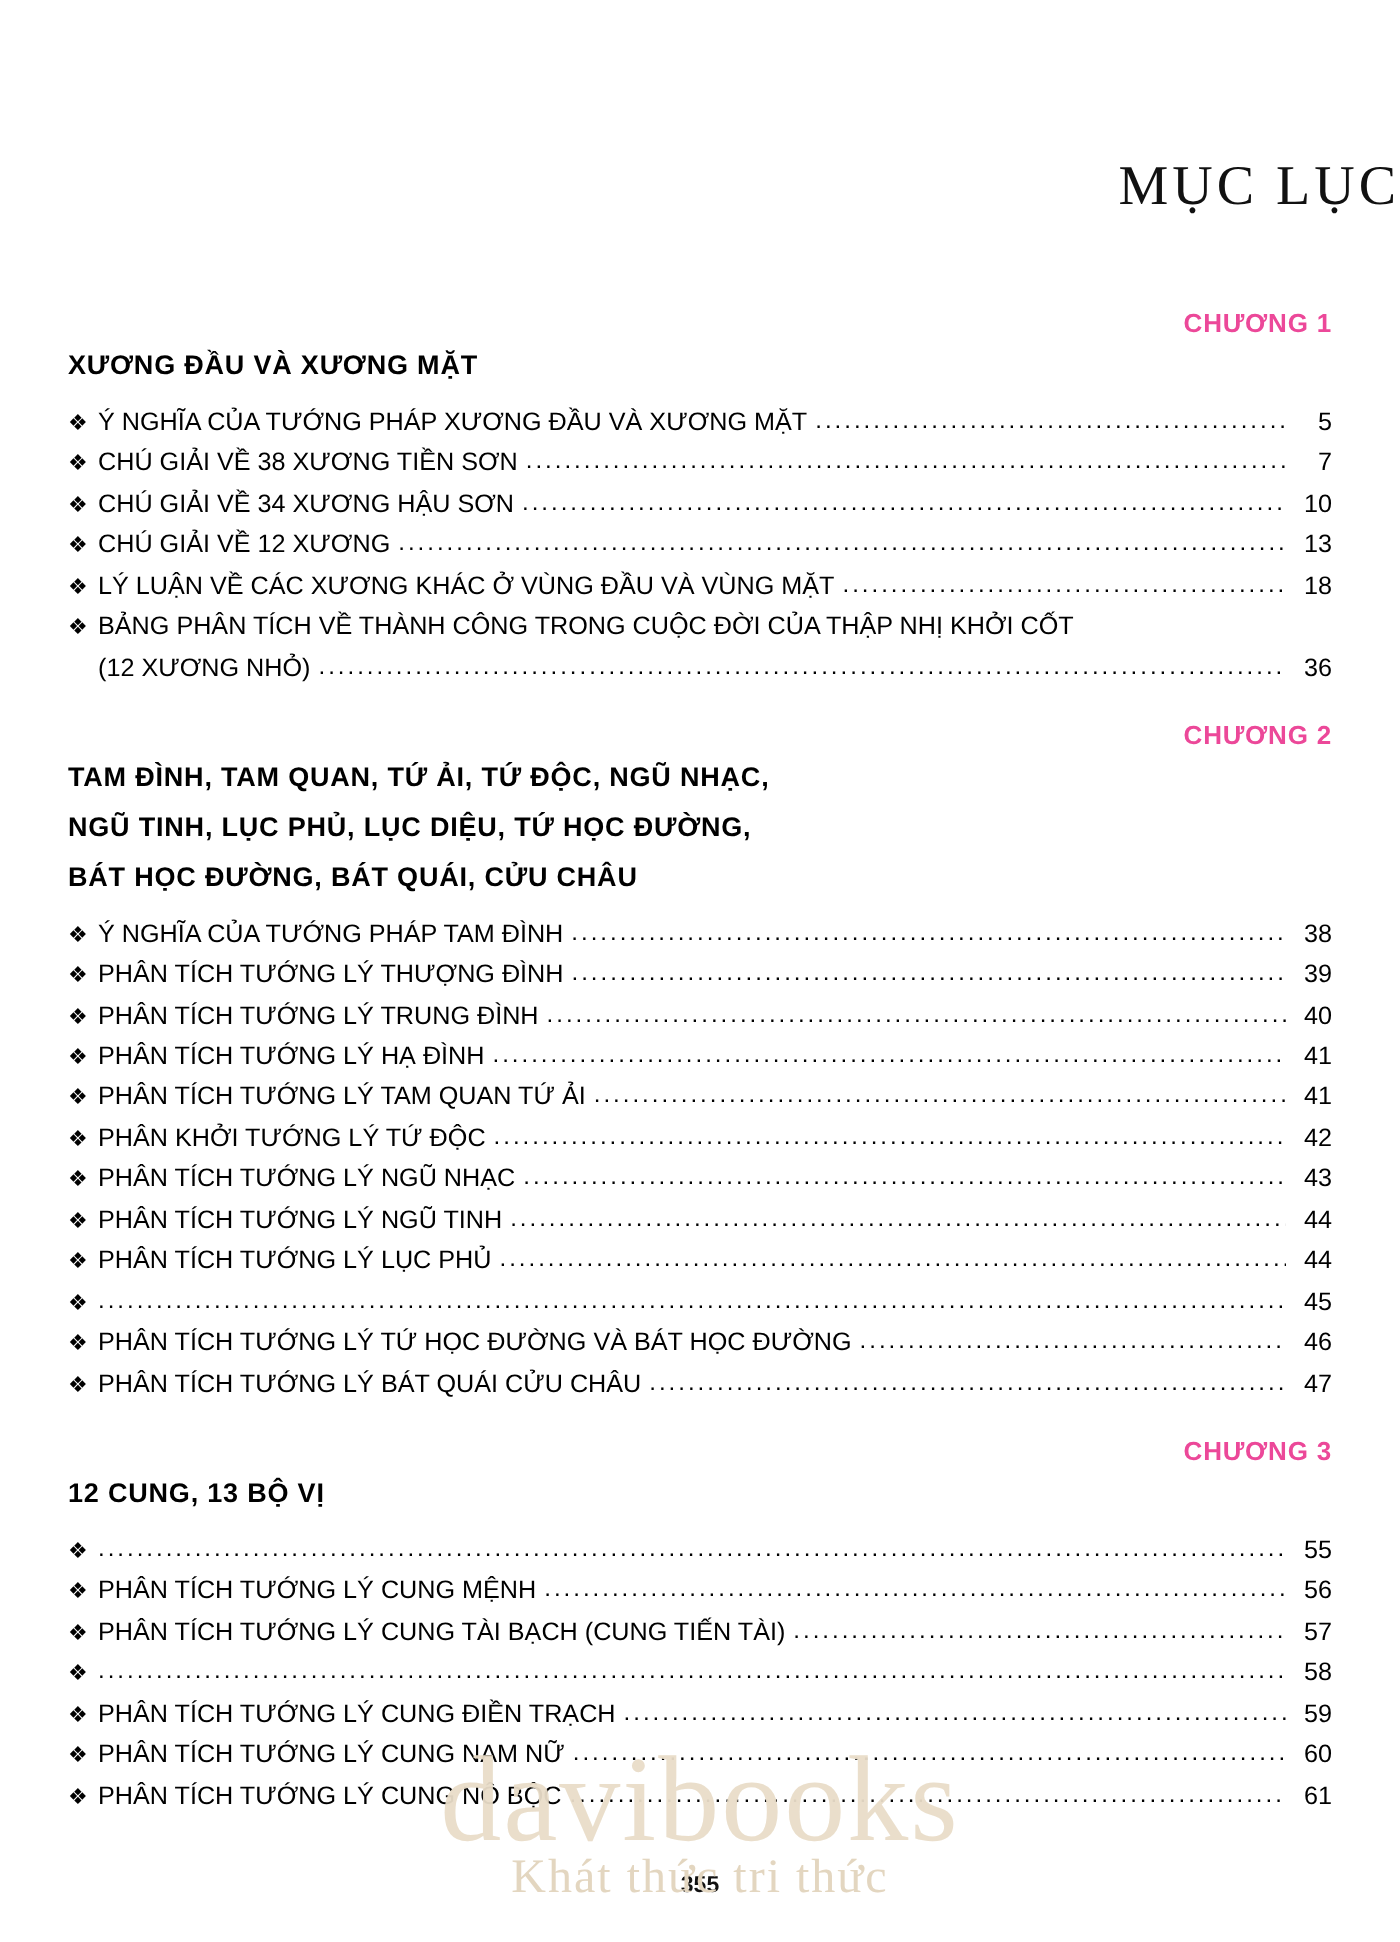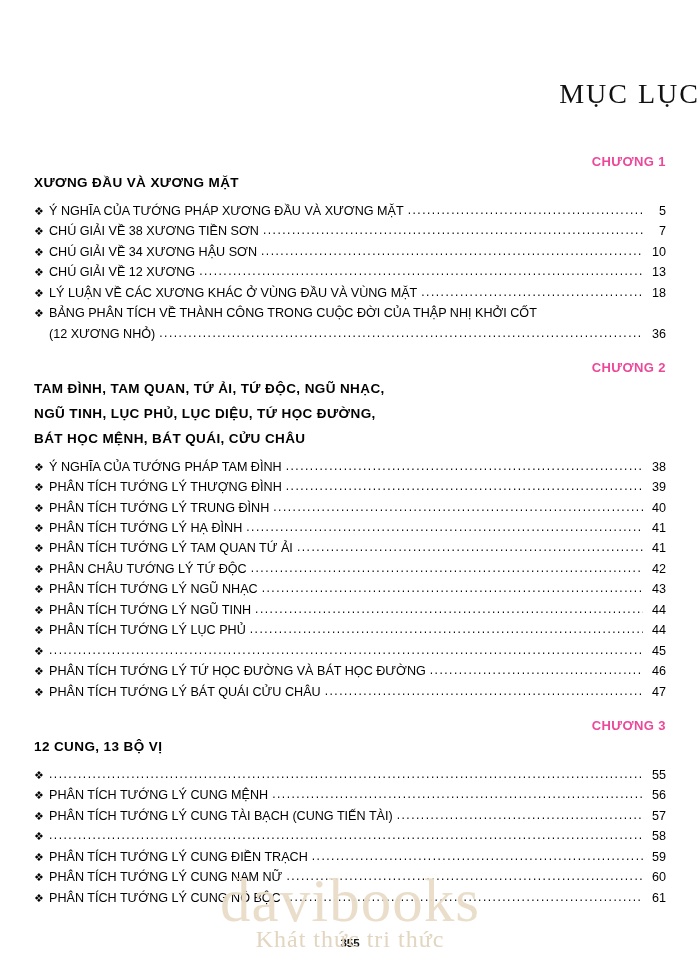--- a/index.html
+++ b/index.html
@@ -188,21 +188,21 @@
             <span class="entry-label">(12 XƯƠNG NHỎ)</span>
             <span class="dots">............................................................................................................................................................................................................................................................................................................</span>
             <span class="page-num">36</span>
           </div>
         </div>
       </div>
       <div class="chapter-block">
         <div class="chapter-head">CHƯƠNG 2</div>
         <div class="chapter-title">TAM ĐÌNH, TAM QUAN, TỨ ẢI, TỨ ĐỘC, NGŨ NHẠC,</div>
         <div class="chapter-title">NGŨ TINH, LỤC PHỦ, LỤC DIỆU, TỨ HỌC ĐƯỜNG,</div>
-        <div class="chapter-title">BÁT HỌC MỆNH, BÁT QUÁI, CỬU CHÂU</div>
+        <div class="chapter-title">BÁT HỌC ĐƯỜNG, BÁT QUÁI, CỬU CHÂU</div>
         <div class="entries">
           <div class="entry">
             <span class="bullet">❖</span>
             <span class="entry-label">Ý NGHĨA CỦA TƯỚNG PHÁP TAM ĐÌNH</span>
             <span class="dots">............................................................................................................................................................................................................................................................................................................</span>
             <span class="page-num">38</span>
           </div>
           <div class="entry">
             <span class="bullet">❖</span>
             <span class="entry-label">PHÂN TÍCH TƯỚNG LÝ THƯỢNG ĐÌNH</span>
@@ -222,21 +222,21 @@
             <span class="page-num">41</span>
           </div>
           <div class="entry">
             <span class="bullet">❖</span>
             <span class="entry-label">PHÂN TÍCH TƯỚNG LÝ TAM QUAN TỨ ẢI</span>
             <span class="dots">............................................................................................................................................................................................................................................................................................................</span>
             <span class="page-num">41</span>
           </div>
           <div class="entry">
             <span class="bullet">❖</span>
-            <span class="entry-label">PHÂN CHÂU TƯỚNG LÝ TỨ ĐỘC</span>
+            <span class="entry-label">PHÂN KHỞI TƯỚNG LÝ TỨ ĐỘC</span>
             <span class="dots">............................................................................................................................................................................................................................................................................................................</span>
             <span class="page-num">42</span>
           </div>
           <div class="entry">
             <span class="bullet">❖</span>
             <span class="entry-label">PHÂN TÍCH TƯỚNG LÝ NGŨ NHẠC</span>
             <span class="dots">............................................................................................................................................................................................................................................................................................................</span>
             <span class="page-num">43</span>
           </div>
           <div class="entry">

